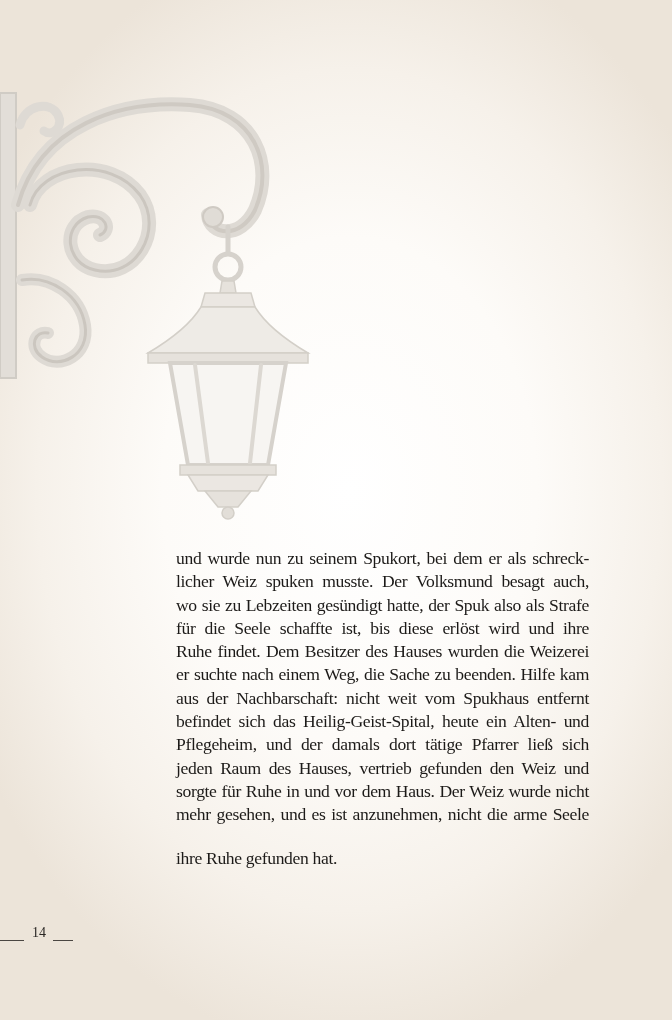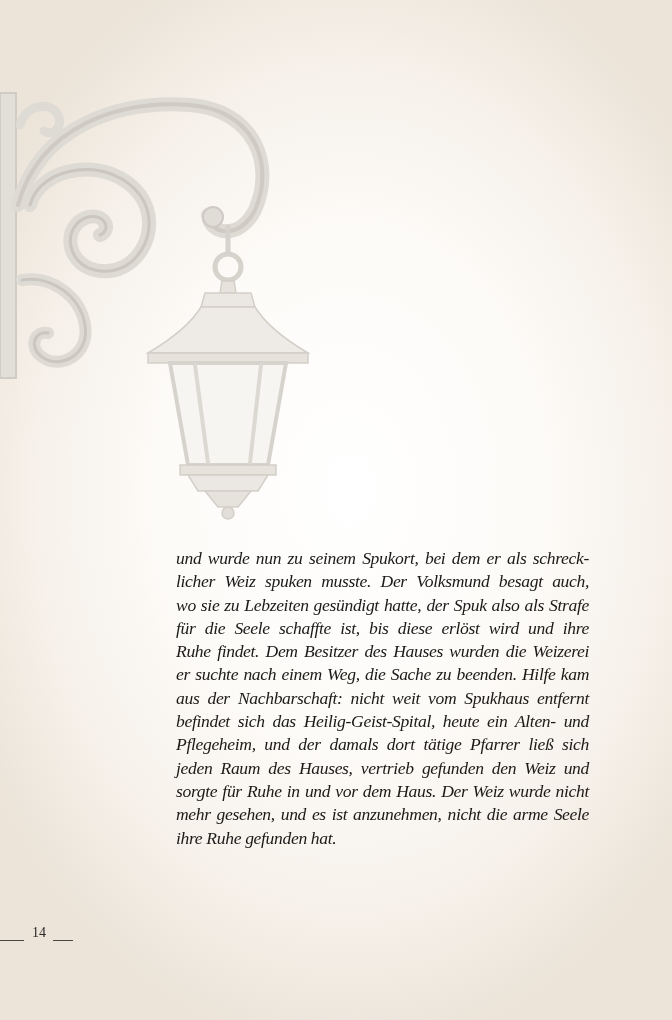--- a/index.html
+++ b/index.html
@@ -8,22 +8,22 @@
     background: radial-gradient(ellipse 62% 55% at 52% 48%, #ffffff 0%, #fdfbf8 45%, #f6f1ea 75%, #ece4d9 100%);
     font-family: "Liberation Serif", "DejaVu Serif", serif;
   }
   .page { position: absolute; inset: 0; }
   .ornament { position: absolute; left: 0; top: 85px; width: 320px; height: 440px; }
   .text-block {
     position: absolute; left: 176px; top: 547px; width: 413px;
     font-size: 17.6px; line-height: 23.3px; color: #1c1a18;
     letter-spacing: -0.35px;
   }
-  .line { display: block; white-space: nowrap; text-align: justify; text-align-last: justify; height: 23.3px; font-style: italic; }
-  .line.last { text-align-last: left; }
+  .line { display: block; white-space: nowrap; text-align: justify; text-align-last: justify; height: 23.3px; }
+  .line.last { text-align-last: left; margin-top: 20px; }
   .folio { position: absolute; left: 0; top: 925px; display: flex; align-items: flex-end; color: #2a2724; font-size: 14px; }
   .rule { height: 1.5px; background: #4a4642; display: inline-block; }
   .rule.left { width: 24px; margin-right: 8px; }
   .rule.right { width: 20px; margin-left: 7px; }
 </style>
 </head>
 <body>
 
 <div class="page">
 

